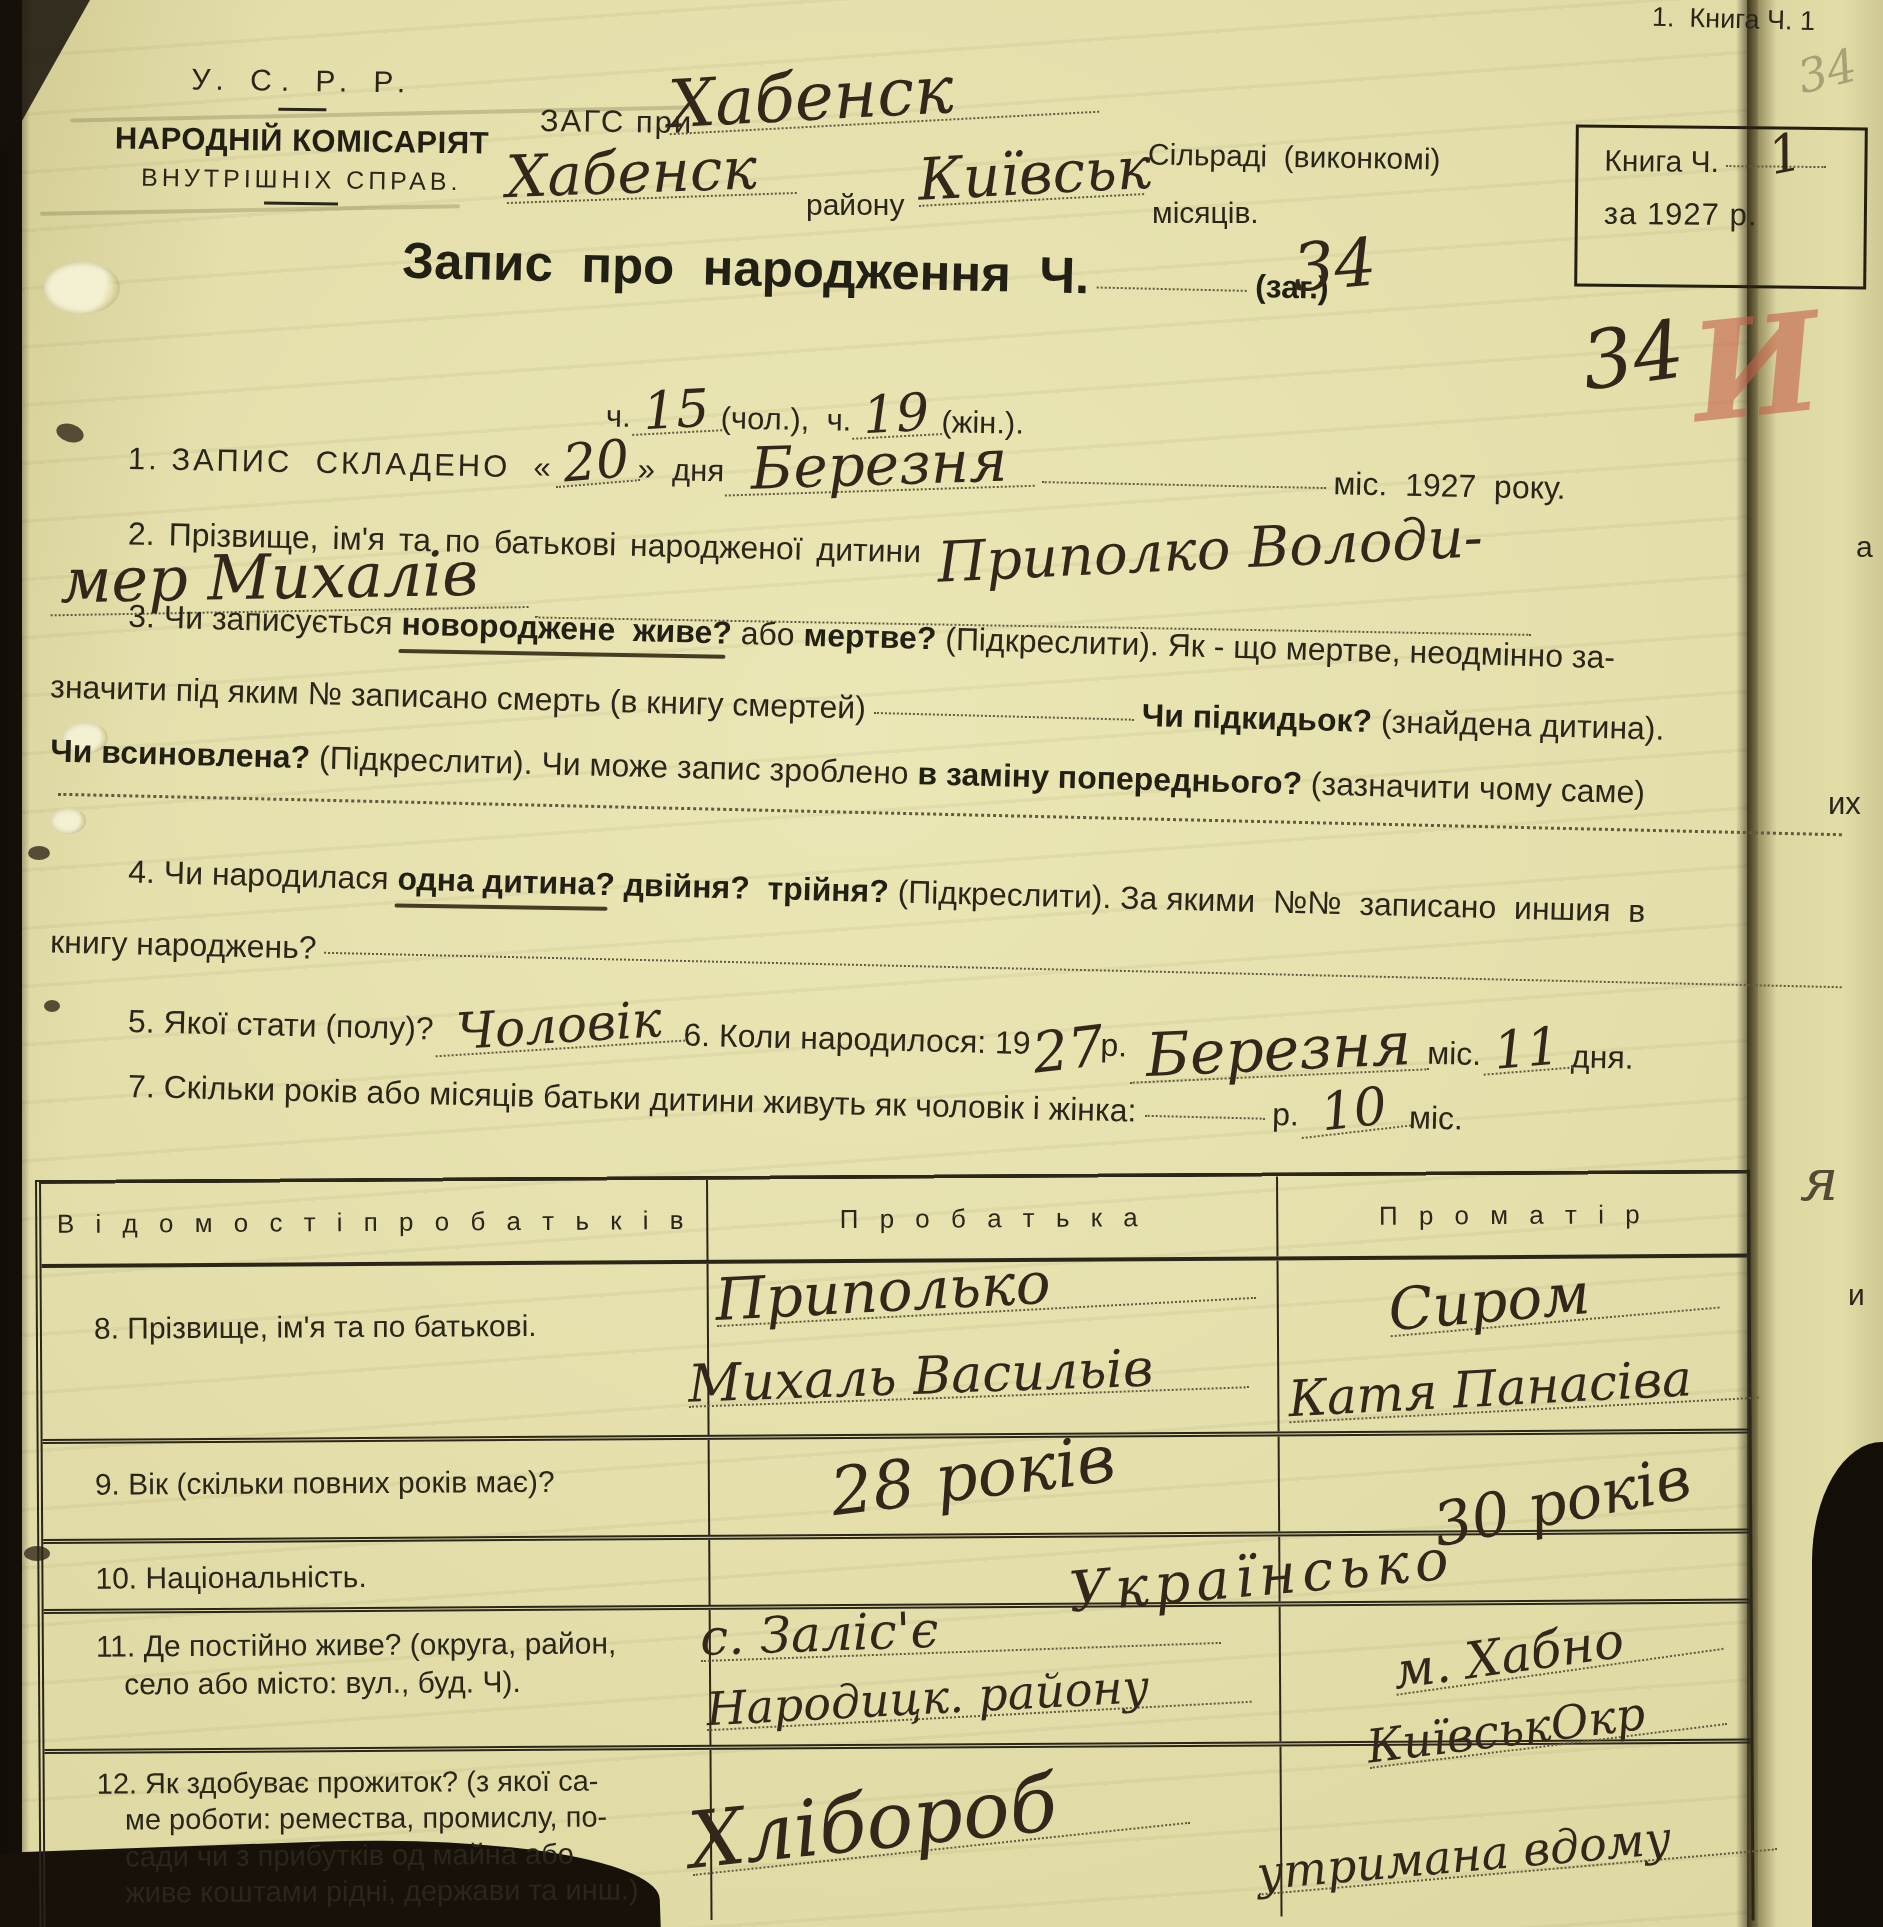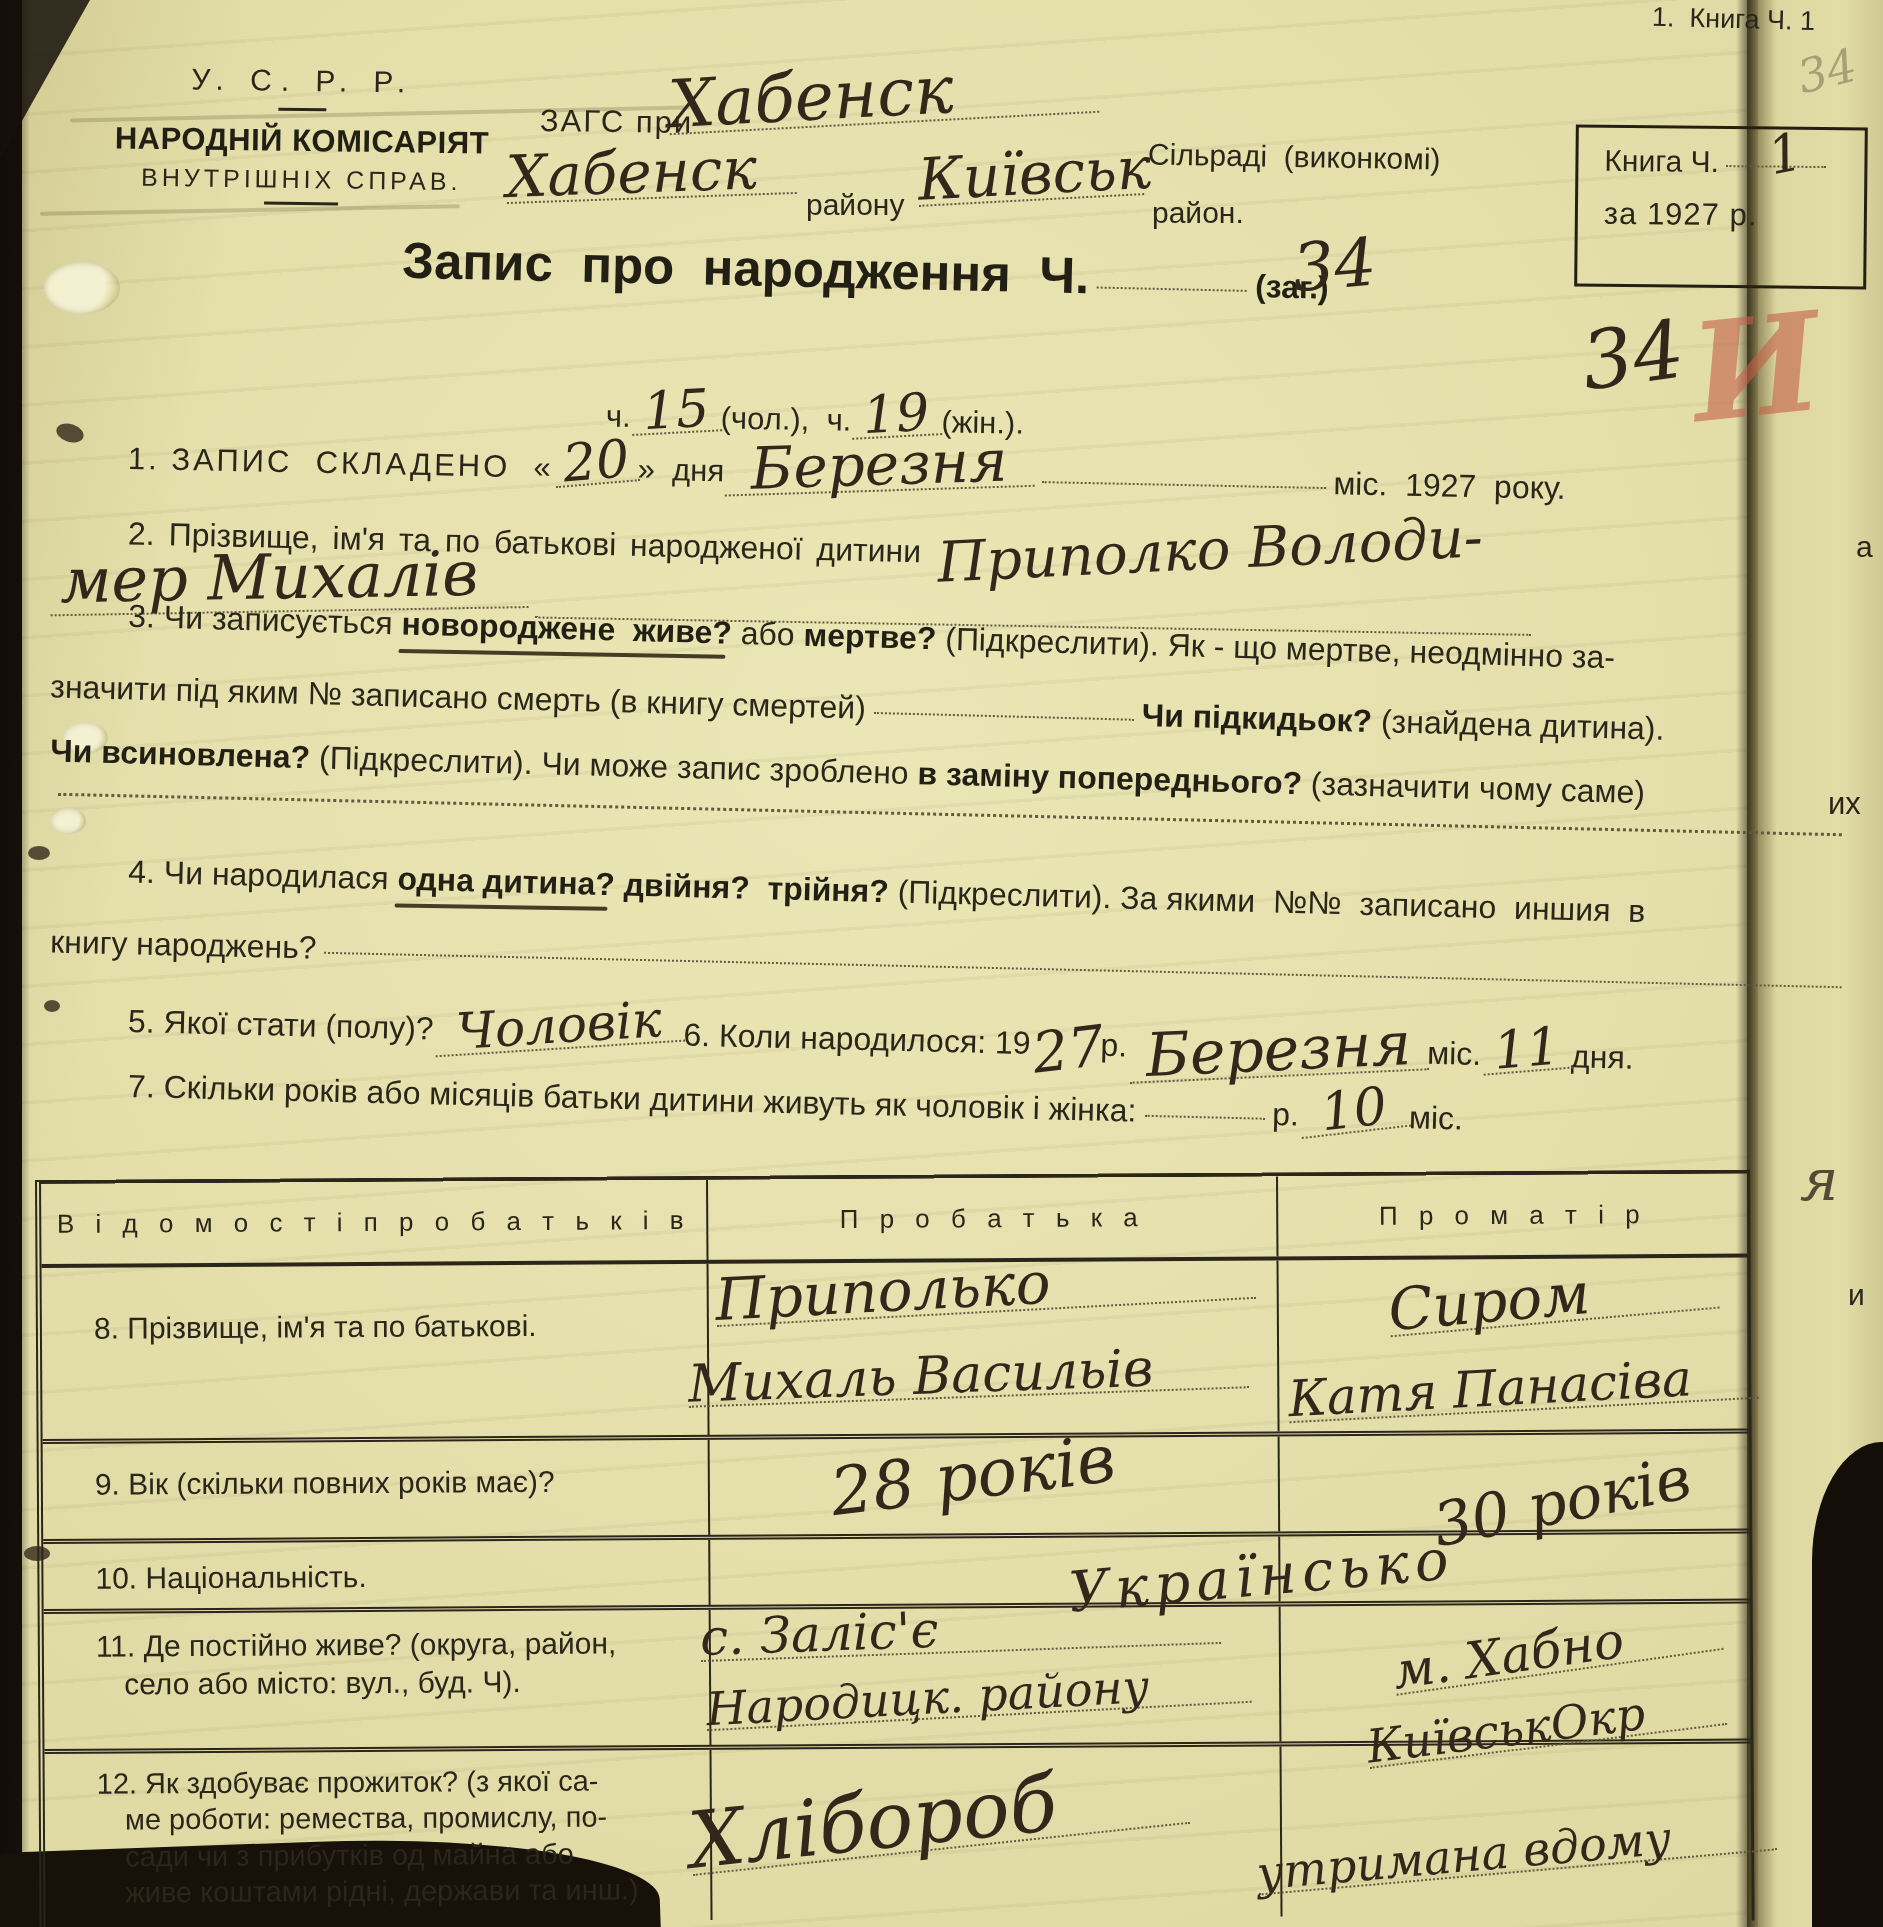--- a/index.html
+++ b/index.html
@@ -85,21 +85,21 @@
   <div style="width:74px;height:3px;background:#2b261a;margin:8px auto 0;"></div>
 </div>
 
 <span class="abs ink" style="left:540px;top:104px;font-size:31px;letter-spacing:2px;transform:rotate(.8deg);">ЗАГС при</span>
 <span class="abs hw hwu" style="left:668px;top:66px;font-size:66px;width:430px;transform:rotate(-3deg);">Хабенск</span>
 <span class="abs ink" style="left:1148px;top:140px;font-size:30px;transform:rotate(1deg);white-space:pre;">Сільраді  (виконкомі)</span>
 
 <span class="abs hw hwu" style="left:506px;top:148px;font-size:58px;width:290px;transform:rotate(-2deg);">Хабенск</span>
 <span class="abs ink" style="left:806px;top:188px;font-size:30px;">району</span>
 <span class="abs hw hwu" style="left:918px;top:150px;font-size:58px;width:225px;transform:rotate(-3deg);">Київськ</span>
-<span class="abs ink" style="left:1152px;top:196px;font-size:30px;">район.</span>
+<span class="abs ink" style="left:1152px;top:196px;font-size:30px;">місяців.</span>
 
 <div class="abs" style="left:1575px;top:126px;width:292px;height:162px;border:3px solid #241f13;transform:rotate(.6deg);box-sizing:border-box;padding:16px 0 0 26px;">
   <div class="line" style="position:static;display:flex;width:230px;">
     <span style="font-size:30px;">Книга Ч.</span>
     <span class="fill"></span>
   </div>
   <span class="abs hw" style="left:190px;top:2px;font-size:52px;transform:rotate(-12deg);">1</span>
   <div style="font-size:31px;letter-spacing:1px;margin-top:18px;color:#2b261a;">за  1927  р.</div>
 </div>
 

